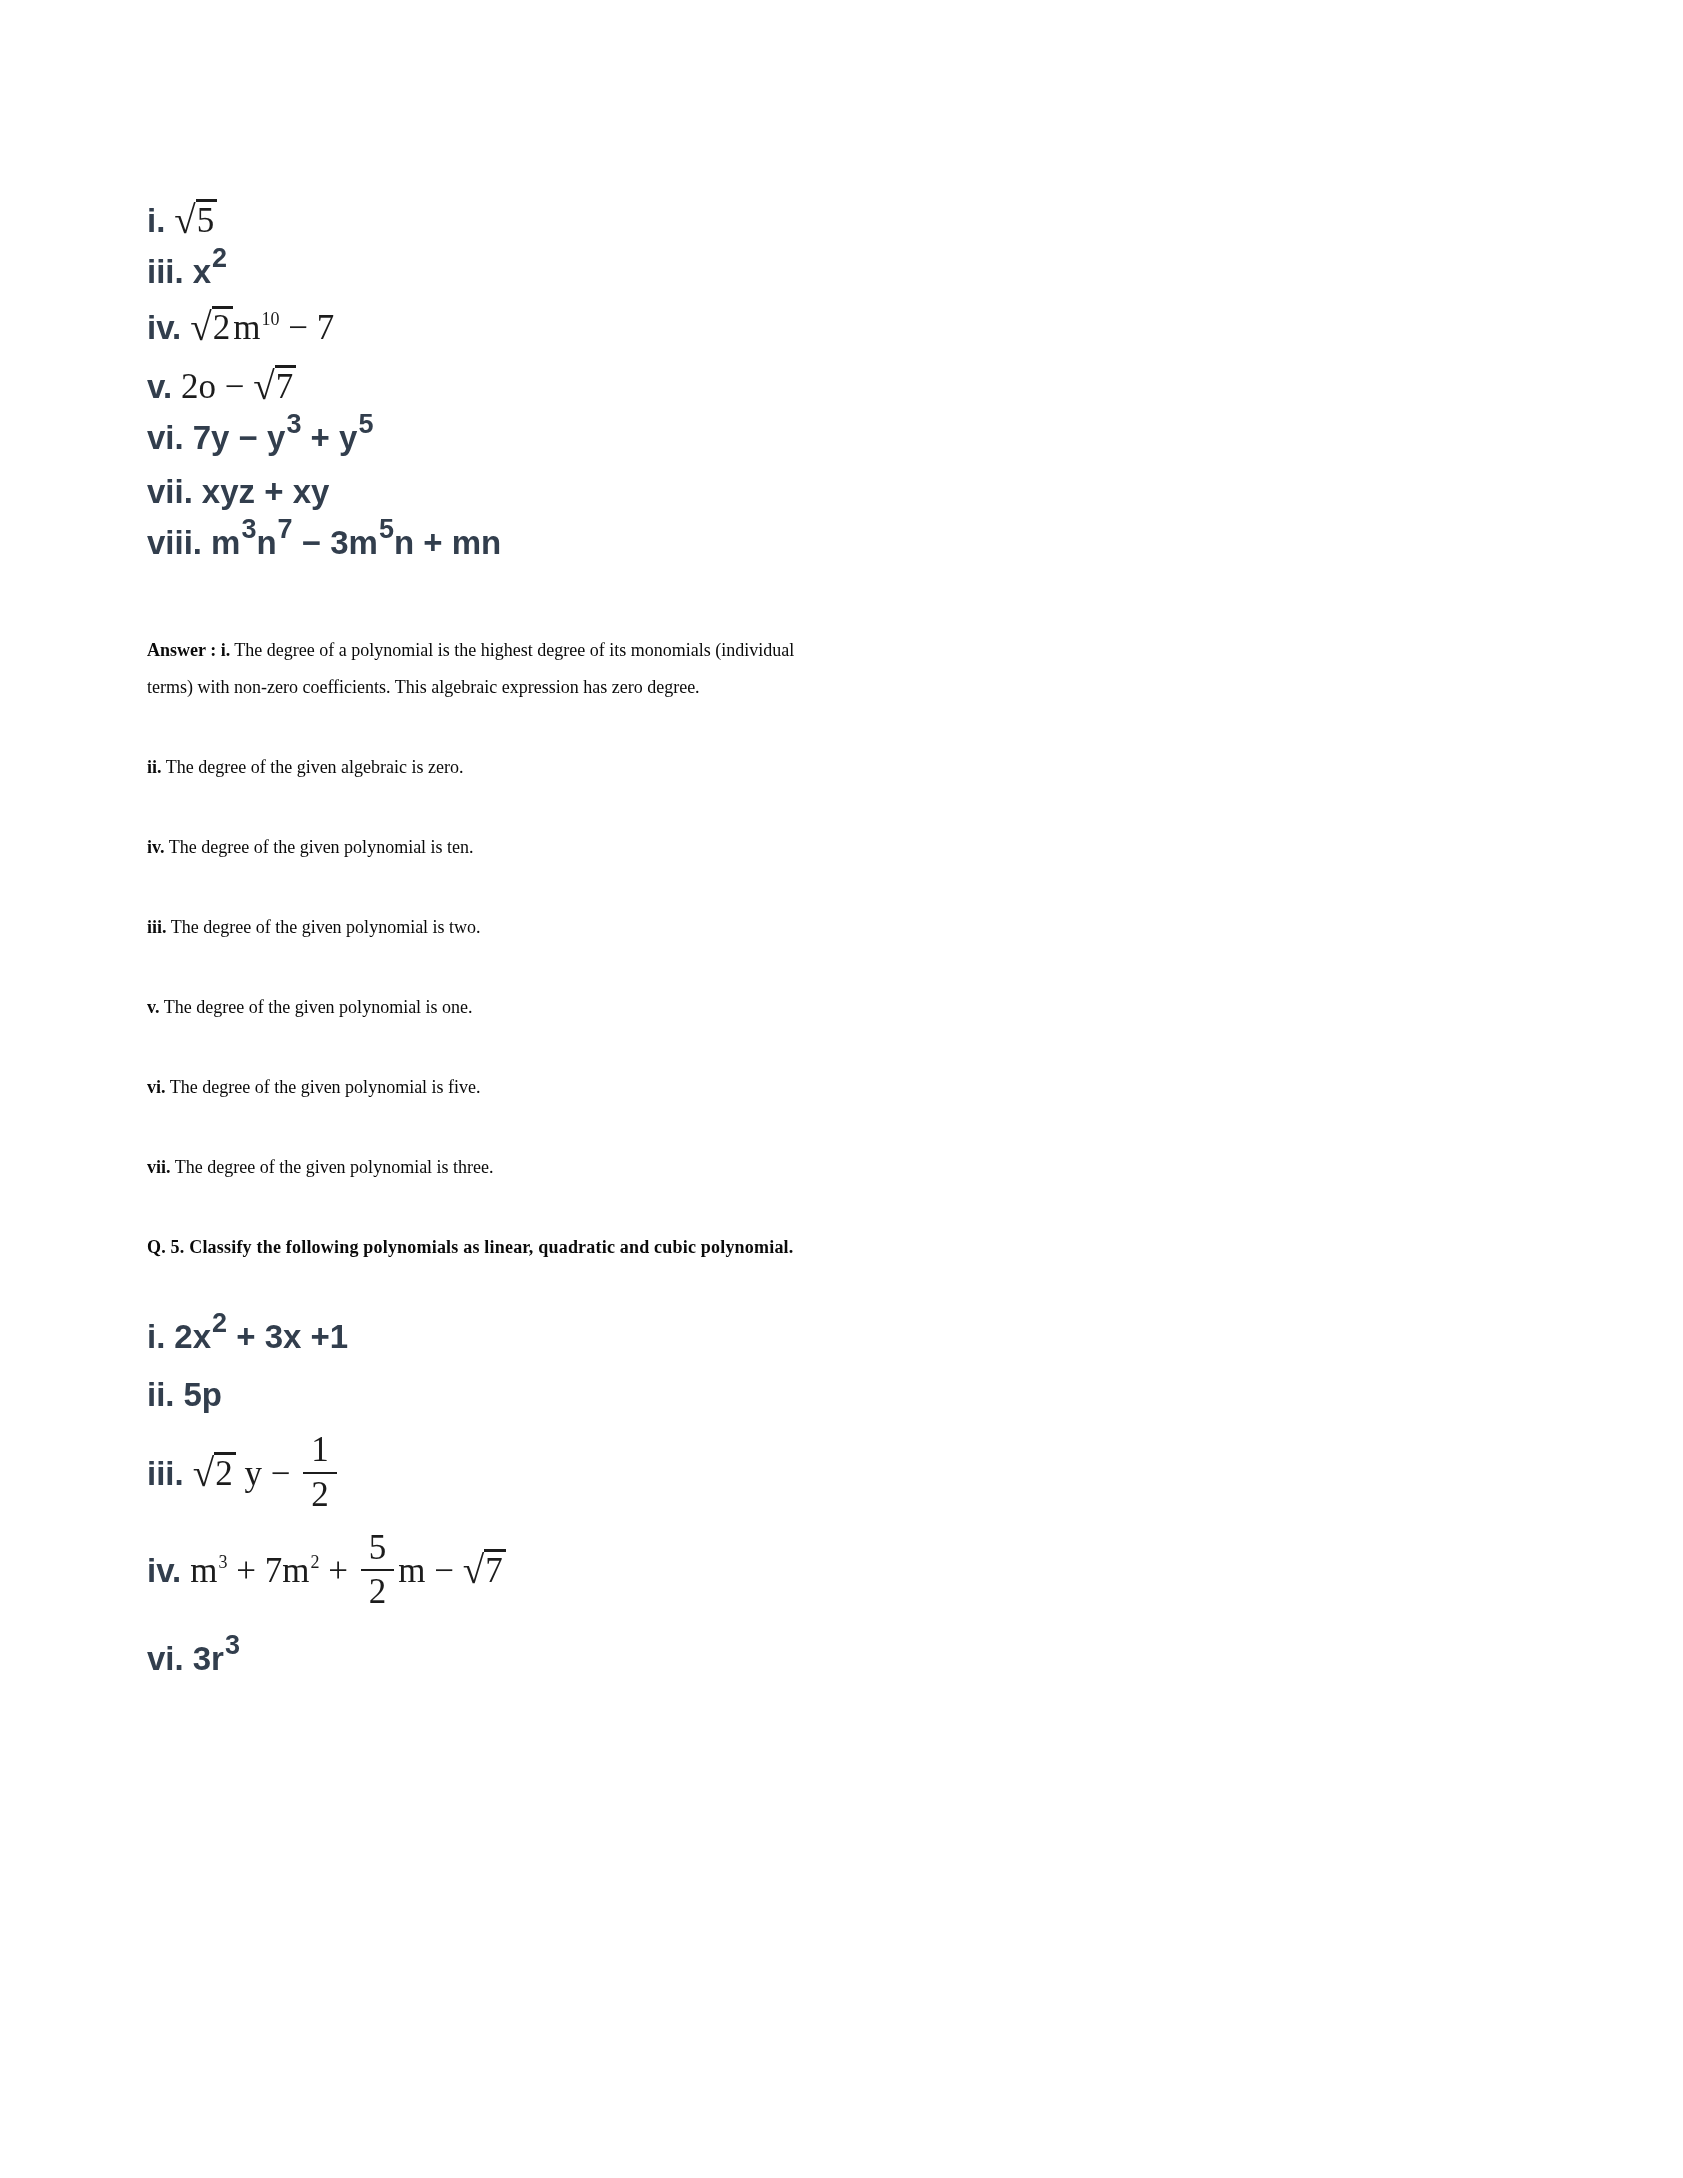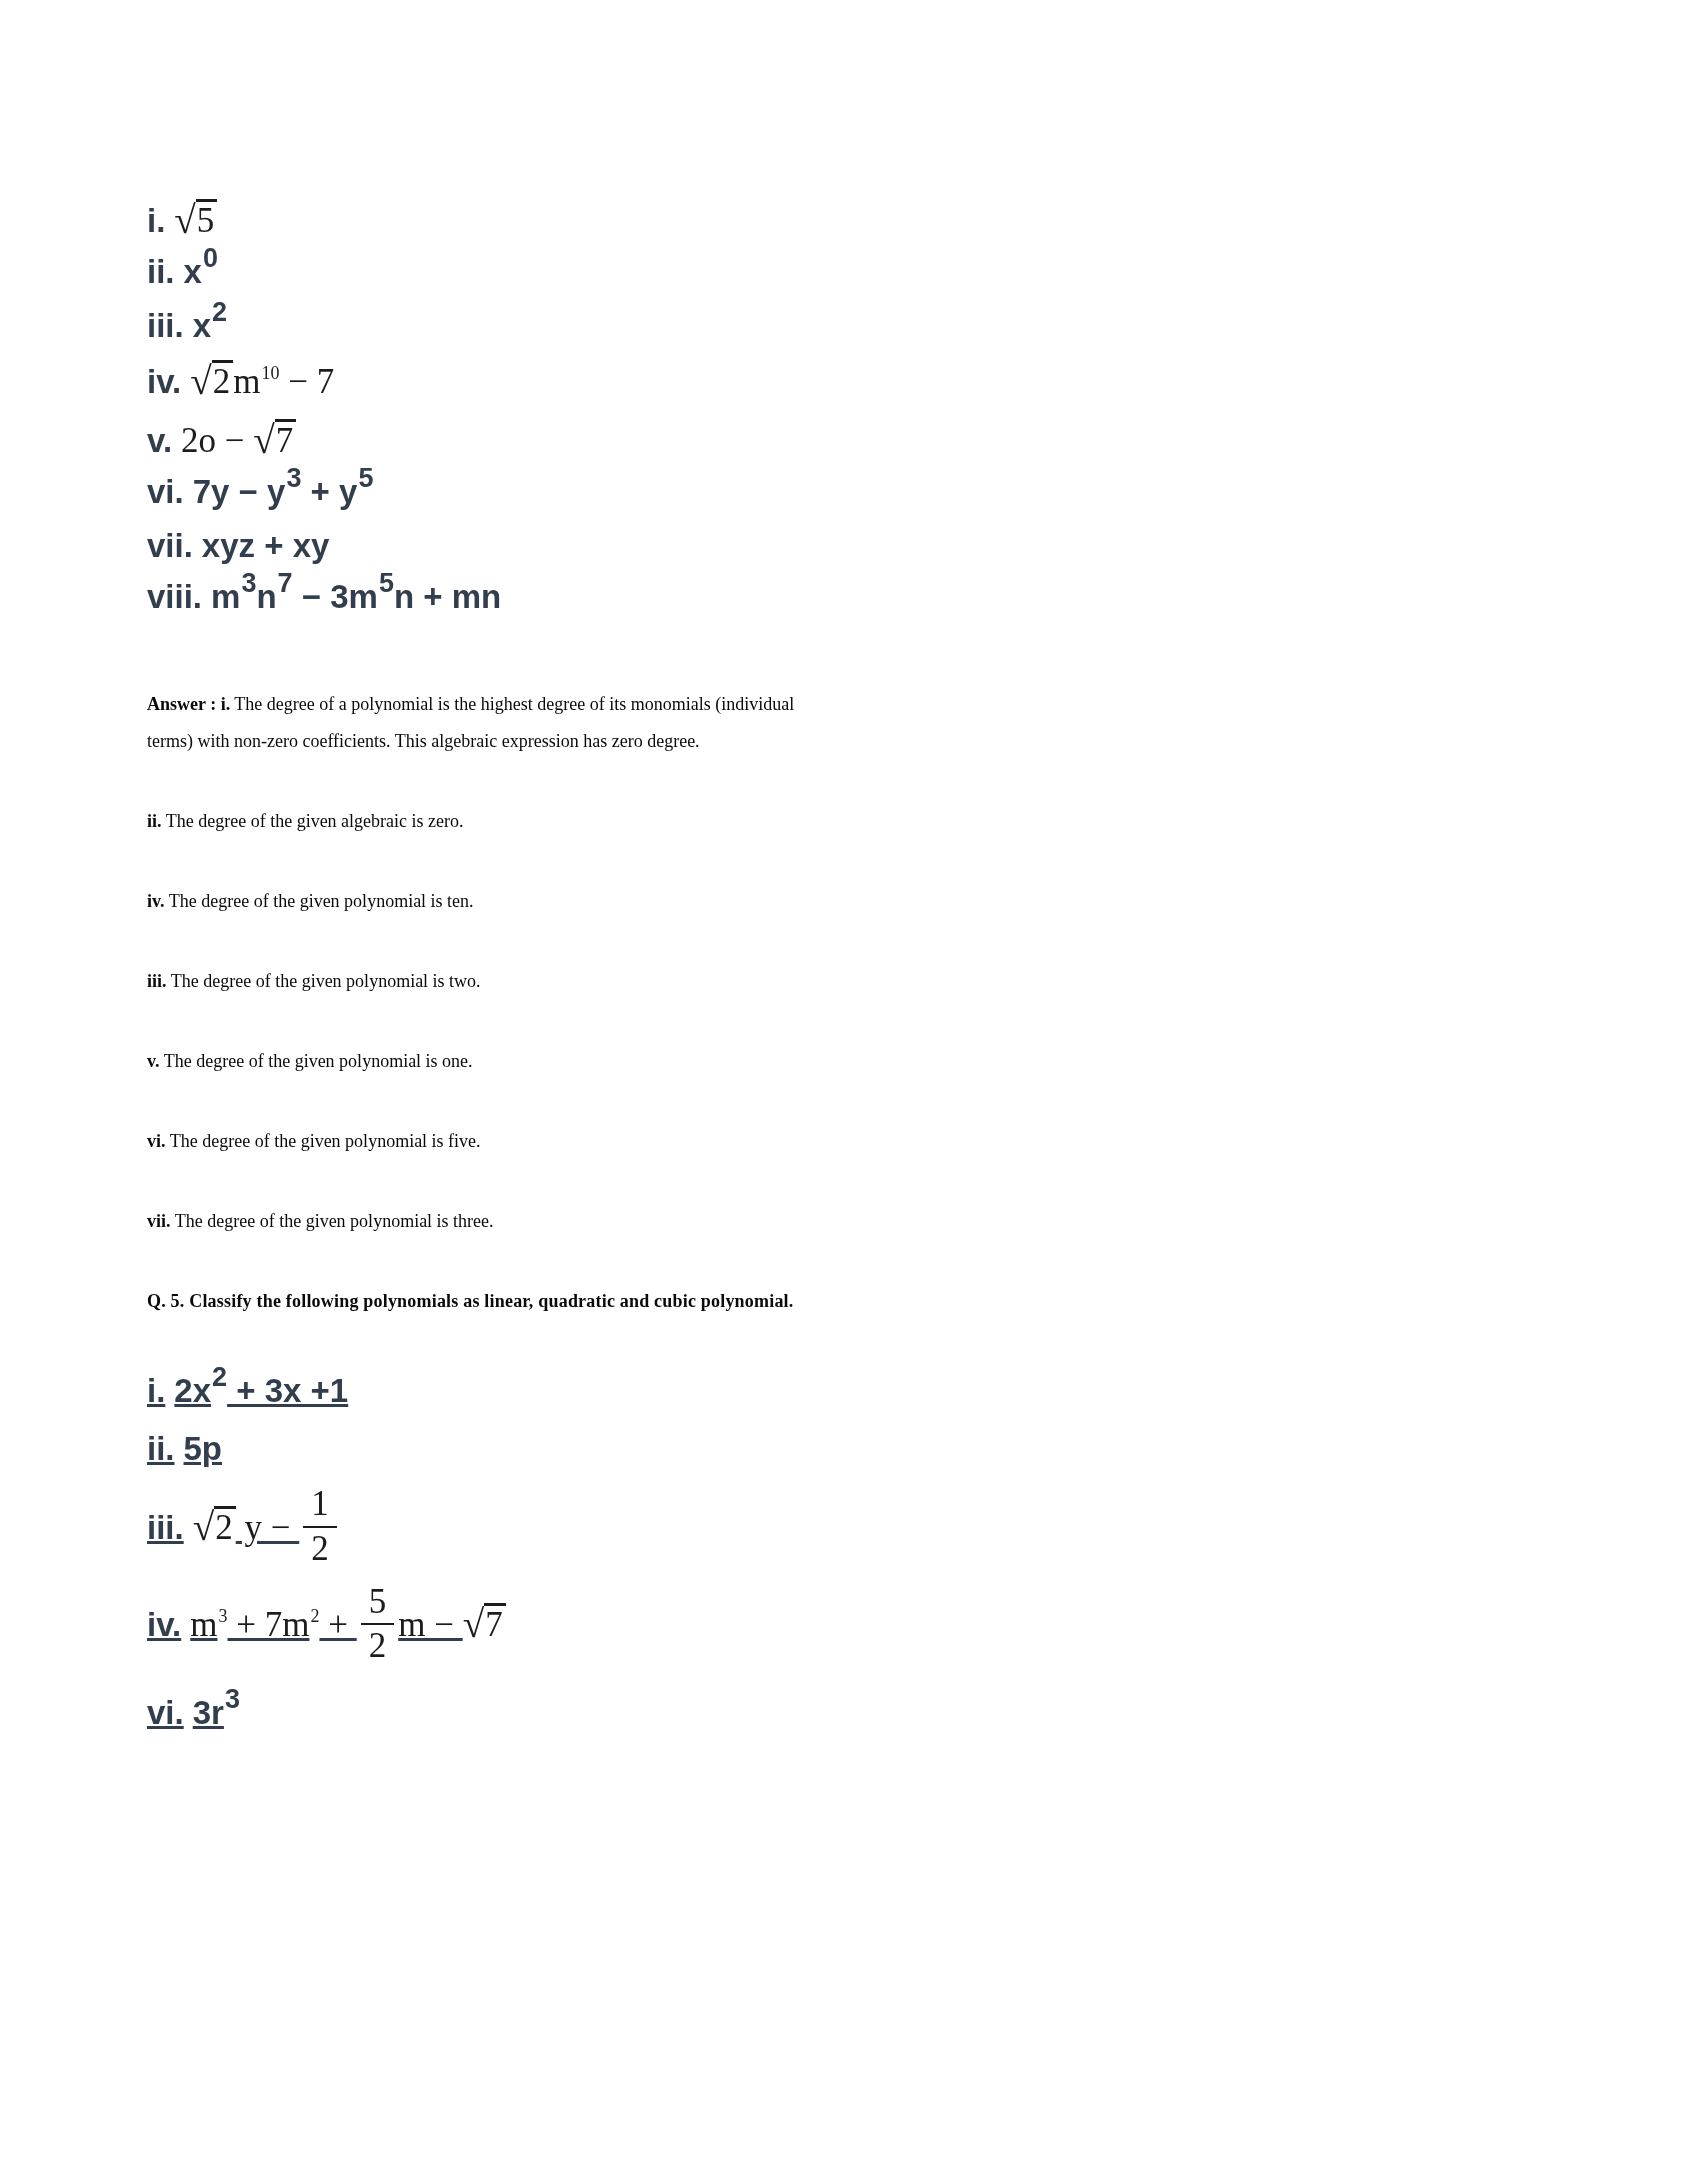--- a/index.html
+++ b/index.html
@@ -27,38 +27,35 @@
   
   .ansblock{margin-top:61px;}
   .ansblock p{font-family:"Liberation Serif","DejaVu Serif",serif;font-size:18px;color:#0a0a0a;
               line-height:37px;margin:0 0 43px 0;max-width:1317px;}
   .ansblock b{font-weight:700;}
   .q5h{font-weight:700;}
   .q5h b{letter-spacing:0.2px;}
 
   
   .blist{margin-top:28px;color:#323e4d;}
-  .blist .titem{line-height:55px;text-decoration:underline;}
+  .blist .titem{line-height:55px;}
   .blist .fracline{line-height:1;margin:14px 0 16px;}
 </style>
 </head>
 <body>
 
 <div class="page">
   <div class="content">
 
     <div class="mlist">
 
       <div class="titem">
         <span class="lbl">i.</span><span class="math"><span class="sqrt"><span class="sign">√</span><span class="arg">5</span></span></span>
       </div>
 
-      <div class="titem">
-        <span class="lbl">ii.</span><span>x</span><span class="bsup">0</span>
-      </div>
 
       <div class="titem">
         <span class="lbl">iii.</span><span>x</span><span class="bsup">2</span>
       </div>
 
       <div class="titem">
         <span class="lbl">iv.</span><span class="math"><span class="sqrt"><span class="sign">√</span><span class="arg">2</span></span><span>m</span><span class="ssup">10</span><span> − 7</span></span>
       </div>
 
       <div class="titem">

